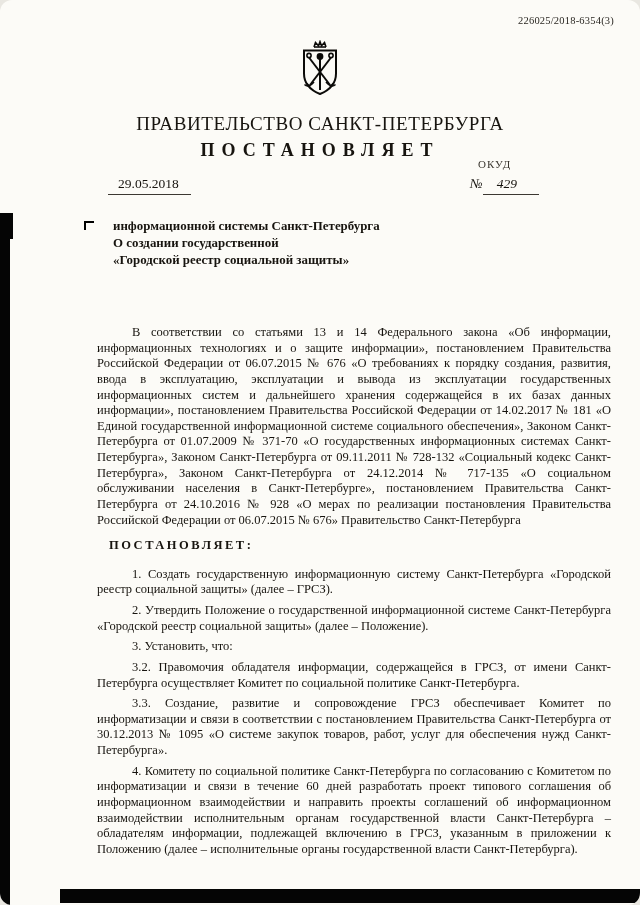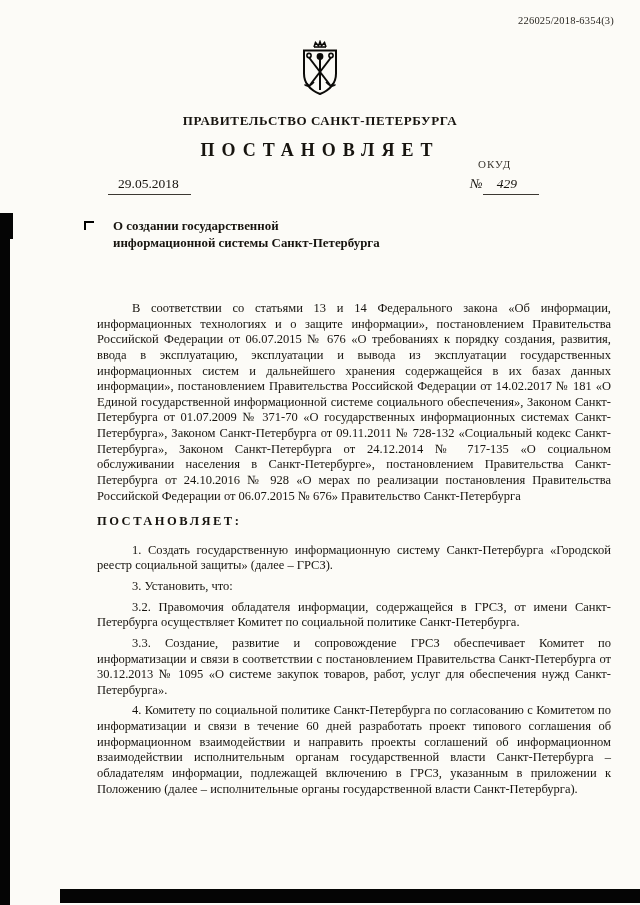--- a/index.html
+++ b/index.html
@@ -8,36 +8,37 @@
     width: 640px; height: 905px;
     background: #e9e7e1;
     font-family: "Liberation Serif", "DejaVu Serif", serif;
   }
   .page {
     position: relative;
     width: 640px; height: 905px;
     background: #fcfbf7;
     color: #17140f;
     overflow: hidden;
+    border-radius: 12px;
   }
 
   .ref-number {
     position: absolute; top: 15px; right: 26px;
     font-size: 10.5px; letter-spacing: 0.2px; color: #2a2722;
   }
 
   .emblem {
     position: absolute; top: 40px; left: 0; right: 0;
     display: flex; justify-content: center;
   }
 
   .org-name {
     position: absolute; top: 113px; left: 0; right: 0;
     text-align: center;
-    font-weight: bold; font-size: 13px; letter-spacing: 0.6px;
+    font-weight: normal; font-size: 19px; letter-spacing: 0.6px;
   }
 
   .doc-type {
     position: absolute; top: 140px; left: 0; right: 0;
     text-align: center;
     font-weight: bold; font-size: 18px; letter-spacing: 7px;
   }
   .okud {
     position: absolute; top: 158px; left: 478px;
     font-size: 11px; letter-spacing: 1px; color: #3a362f;
@@ -65,25 +66,25 @@
     position: absolute; top: 218px; left: 113px; width: 330px;
     font-weight: bold; font-size: 12.9px; line-height: 1.32;
   }
 
   .content {
     position: absolute; top: 301px; left: 97px; width: 514px;
     font-size: 12.5px; line-height: 1.25;
     text-align: justify;
   }
   .content p { margin: 0 0 5px 0; text-indent: 35px; }
-  p.preamble { margin-bottom: 10px; }
+  p.preamble { margin-bottom: 10px; margin-top: 24px; }
   p.resolves {
     text-indent: 0;
     font-weight: bold; letter-spacing: 2.5px;
-    margin: 6px 0 13px 0;
+    margin: 6px 0 13px 12px;
   }
 
   
   .scan-left-bar {
     position: absolute; left: 0; top: 213px; width: 10px; bottom: 0;
     background: #050505;
   }
   .scan-left-nub {
     position: absolute; left: 10px; top: 213px; width: 3px; height: 26px;
     background: #050505;
@@ -124,28 +125,30 @@
   <div class="doc-type">ПОСТАНОВЛЯЕТ</div>
   <div class="okud">ОКУД</div>
 
   <div class="date-row">
     <span class="doc-date">29.05.2018</span>
     <span class="num-wrap"><span>№</span><span class="doc-number">429</span></span>
   </div>
 
   <div class="corner-mark"></div>
   <div class="title-block">
+    <div>информационной системы Санкт-Петербурга</div>
     <div>О создании государственной</div>
-    <div>информационной системы Санкт-Петербурга</div>
+    <div>«Городской реестр социальной защиты»</div>
   </div>
 
   <div class="content">
     <p class="preamble">В соответствии со статьями 13 и 14 Федерального закона «Об информации, информационных технологиях и о защите информации», постановлением Правительства Российской Федерации от 06.07.2015 № 676 «О требованиях к порядку создания, развития, ввода в эксплуатацию, эксплуатации и вывода из эксплуатации государственных информационных систем и дальнейшего хранения содержащейся в их базах данных информации», постановлением Правительства Российской Федерации от 14.02.2017 № 181 «О Единой государственной информационной системе социального обеспечения», Законом Санкт-Петербурга от 01.07.2009 № 371-70 «О государственных информационных системах Санкт-Петербурга», Законом Санкт-Петербурга от 09.11.2011 № 728-132 «Социальный кодекс Санкт-Петербурга», Законом Санкт-Петербурга от 24.12.2014 № 717-135 «О социальном обслуживании населения в Санкт-Петербурге», постановлением Правительства Санкт-Петербурга от 24.10.2016 № 928 «О мерах по реализации постановления Правительства Российской Федерации от 06.07.2015 № 676» Правительство Санкт-Петербурга</p>
     <p class="resolves">ПОСТАНОВЛЯЕТ:</p>
     <p>1. Создать государственную информационную систему Санкт-Петербурга «Городской реестр социальной защиты» (далее – ГРСЗ).</p>
+    <p>2. Утвердить Положение о государственной информационной системе Санкт-Петербурга «Городской реестр социальной защиты» (далее – Положение).</p>
     <p>3. Установить, что:</p>
     <p>3.2. Правомочия обладателя информации, содержащейся в ГРСЗ, от имени Санкт-Петербурга осуществляет Комитет по социальной политике Санкт-Петербурга.</p>
     <p>3.3. Создание, развитие и сопровождение ГРСЗ обеспечивает Комитет по информатизации и связи в соответствии с постановлением Правительства Санкт-Петербурга от 30.12.2013 № 1095 «О системе закупок товаров, работ, услуг для обеспечения нужд Санкт-Петербурга».</p>
     <p>4. Комитету по социальной политике Санкт-Петербурга по согласованию с Комитетом по информатизации и связи в течение 60 дней разработать проект типового соглашения об информационном взаимодействии и направить проекты соглашений об информационном взаимодействии исполнительным органам государственной власти Санкт-Петербурга – обладателям информации, подлежащей включению в ГРСЗ, указанным в приложении к Положению (далее – исполнительные органы государственной власти Санкт-Петербурга).</p>
   </div>
 
   <div class="scan-left-bar"></div>
   <div class="scan-left-nub"></div>
   <div class="scan-bottom-bar"></div>
 

